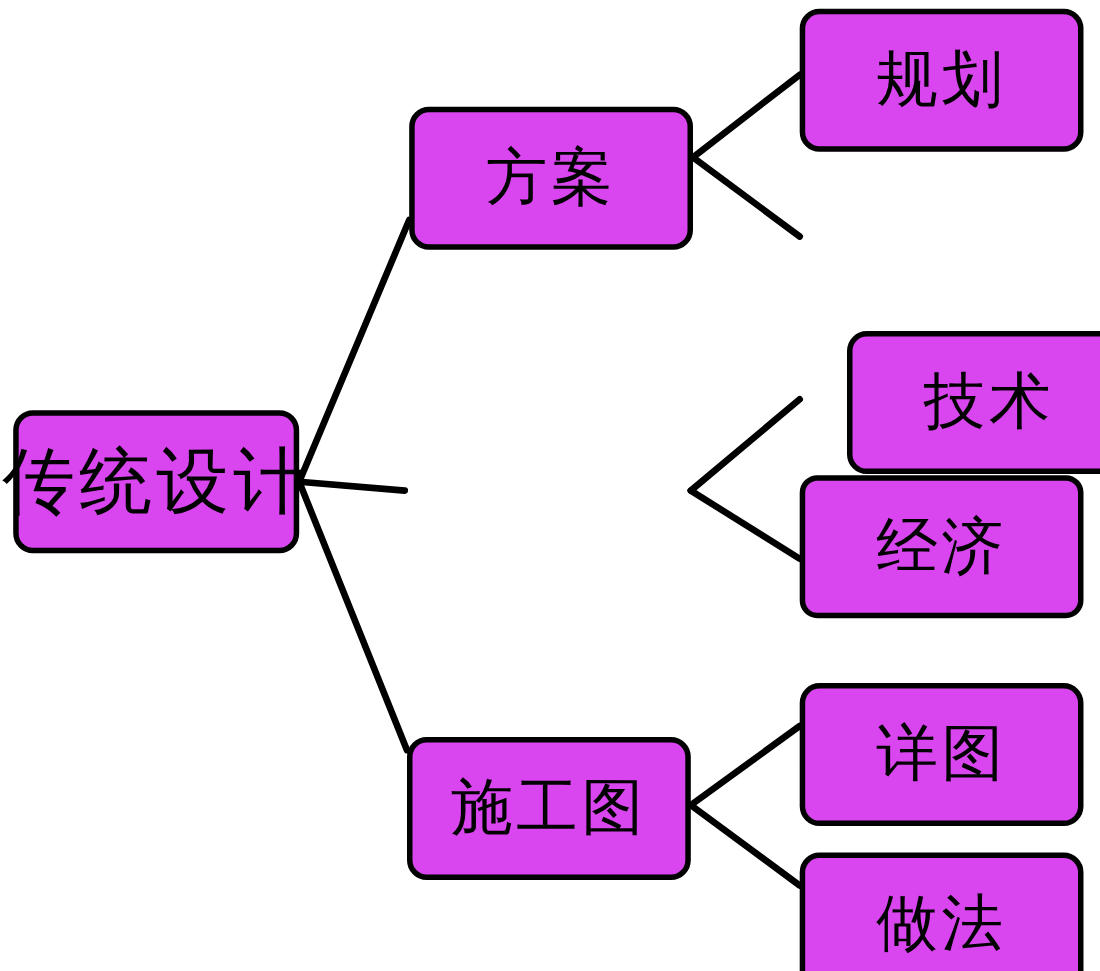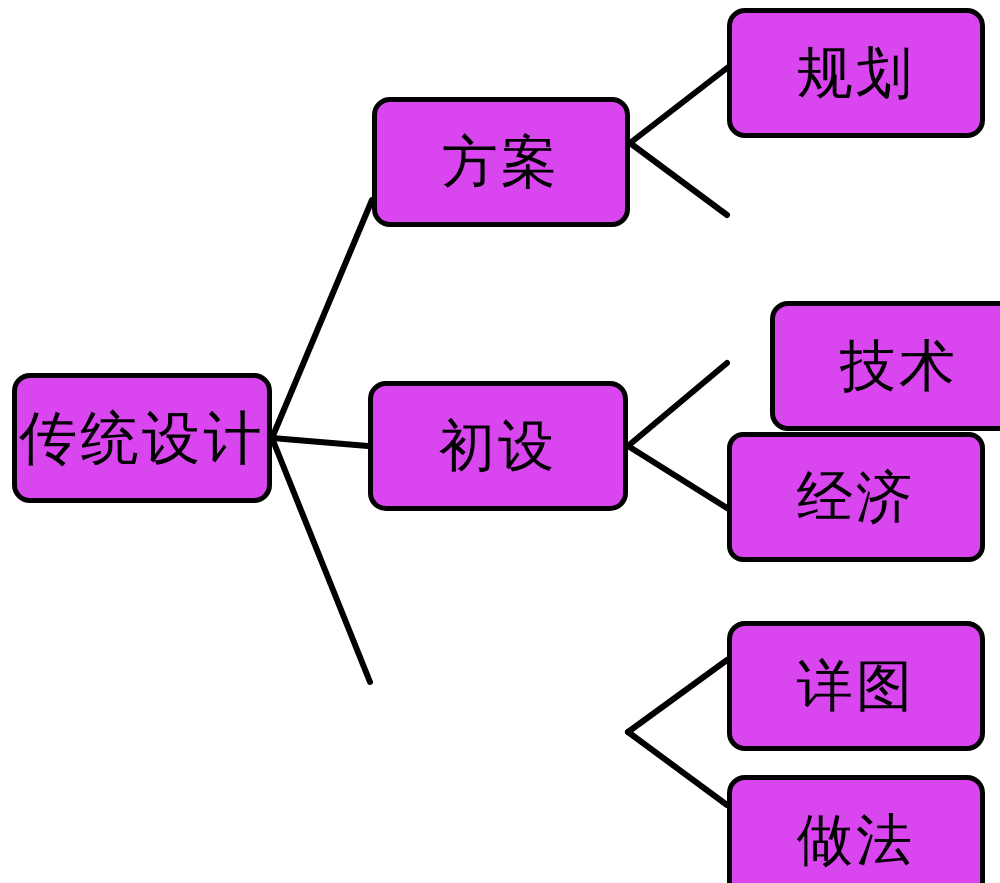--- a/index.html
+++ b/index.html
@@ -38,21 +38,21 @@
   .node-label {
     color: #000000;
     font-family: "DejaVu Serif", "Liberation Serif", serif;
     font-weight: 400;
     letter-spacing: 0.06em;
     line-height: 1;
     white-space: nowrap;
     user-select: none;
   }
   .node-root   { left: 12px;  top: 373px; width: 260px; height: 130px; }
-  .node-root .node-label { font-size: 58px; }
+  .node-root .node-label { font-size: 66px; }
 
   .node-mid-1  { left: 372px; top: 80px;  width: 258px; height: 130px; margin-top: 17px; }
   .node-mid-2  { left: 368px; top: 381px; width: 260px; height: 130px; }
   .node-mid-3  { left: 370px; top: 670px; width: 258px; height: 130px; }
   .node-mid-1 .node-label,
   .node-mid-2 .node-label { font-size: 56px; }
   .node-mid-3 .node-label { font-size: 56px; }
 
   .node-leaf   { left: 727px; width: 258px; height: 130px; }
   .node-leaf .node-label { font-size: 56px; }
@@ -82,22 +82,22 @@
       </g>
   </svg>
 
   <div class="node node-root">
     <span class="node-label">传统设计</span>
   </div>
 
   <div class="node node-mid-1">
     <span class="node-label">方案</span>
   </div>
-  <div class="node node-mid-2">
-    <span class="node-label">初设</span>
+  <div class="node node-mid-3">
+    <span class="node-label">施工图</span>
   </div>
 
   <div class="node node-leaf node-leaf-1">
     <span class="node-label">规划</span>
   </div>
   <div class="node node-leaf node-leaf-3">
     <span class="node-label">技术</span>
   </div>
   <div class="node node-leaf node-leaf-4">
     <span class="node-label">经济</span>

